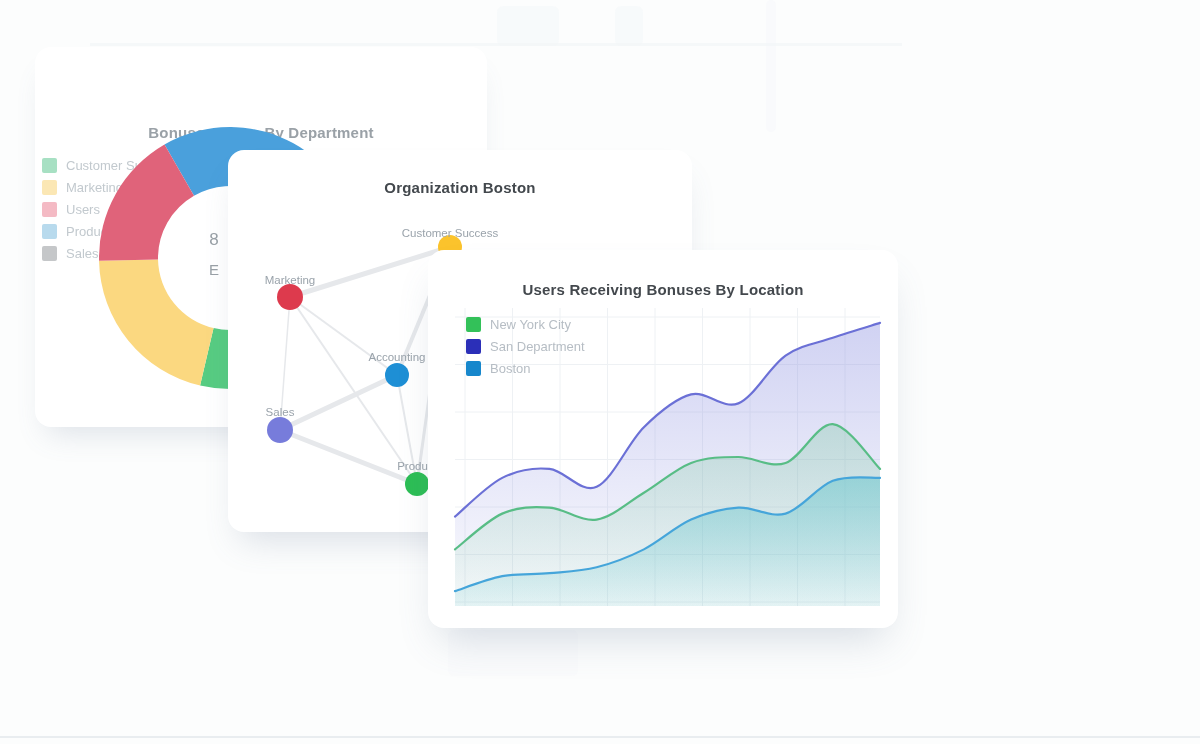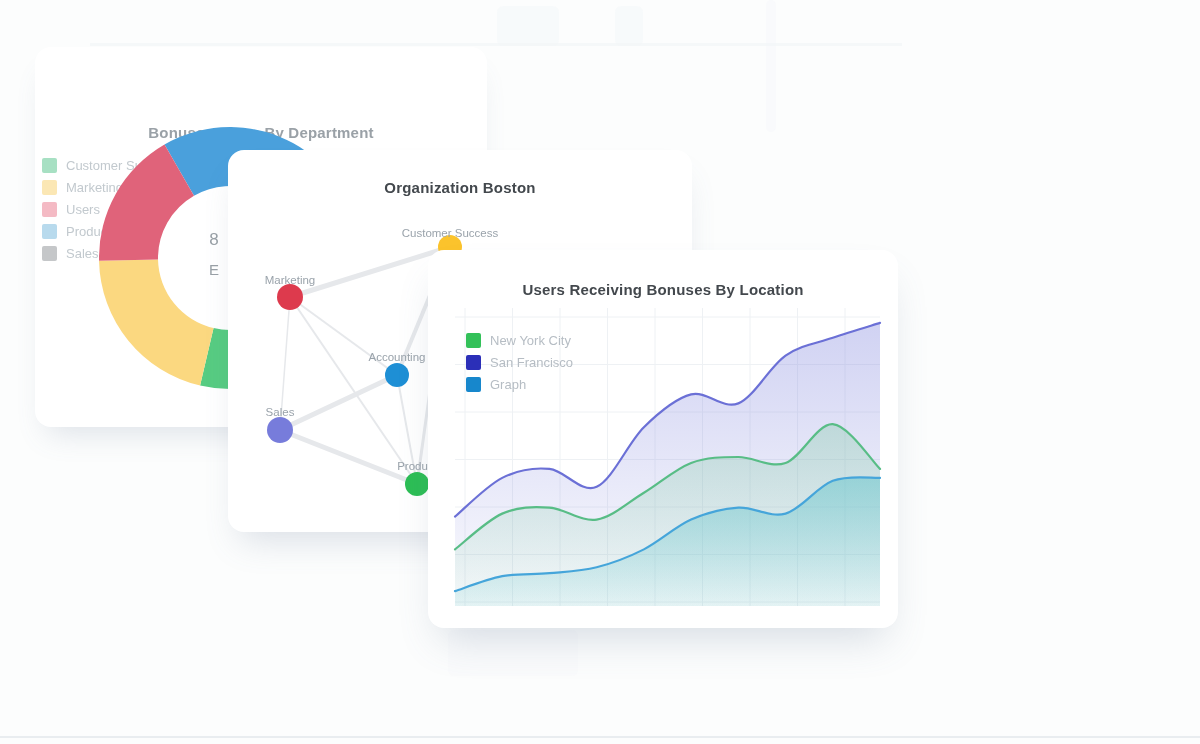--- a/index.html
+++ b/index.html
@@ -17,21 +17,21 @@
     box-shadow:0 22px 40px -12px rgba(96,115,145,0.24);text-decoration:underline;}
   .card-title{
     position:absolute;left:0;right:0;text-align:center;
     font-size:15px;font-weight:700;letter-spacing:0.2px;color:#43484d;
   }
   #card-donut .card-title{top:77px;color:#9aa1a7;}
   #card-graph .card-title{top:29px;}
   #card-area .card-title{top:31px;}
   .legend{position:absolute;}
   #donut-legend{left:7px;top:107px;}
-  #area-legend{left:38px;top:63px;margin-top:16px;}
+  #area-legend{left:38px;top:63px;}
   .legend-row{display:flex;align-items:center;height:22px;}
   .swatch{width:15px;height:15px;border-radius:2px;margin-right:9px;flex:none;}
   .legend-label{font-size:13px;color:#b6bdc4;white-space:nowrap;}
   #donut-legend .legend-label{color:#c2c9ce;}
   .chart-svg{position:absolute;left:0;top:0;}
   #donut-center{
     position:absolute;left:158px;top:178px;width:42px;text-align:center;
     color:#99a0a6;line-height:30px;
   }
   #donut-center .big{font-size:17px;}
@@ -160,23 +160,23 @@
         <path d="M27 341.1C34.870370370370374 338.6166666666667 58.48148148148149 329.18 74.22222222222223 326.2C89.96296296296296 323.21999999999997 105.70370370370371 324.71000000000004 121.44444444444444 323.22C137.1851851851852 321.73 152.92592592592592 321.23333333333335 168.66666666666666 317.26C184.4074074074074 313.28666666666663 200.14814814814815 307.32666666666665 215.88888888888889 299.38C231.62962962962962 291.43333333333334 247.37037037037035 276.5333333333333 263.1111111111111 269.58C278.85185185185185 262.62666666666667 294.59259259259255 258.6533333333333 310.3333333333333 257.65999999999997C326.0740740740741 256.66666666666663 341.8148148148148 268.09 357.55555555555554 263.62C373.2962962962963 259.15000000000003 389.037037037037 236.8 404.77777777777777 230.84C420.51851851851853 224.88 444.1296296296296 228.35666666666668 452 227.86L452 356L27 356Z" fill="url(#grad2)"></path>
         <path d="M27 341.1C34.870370370370374 338.6166666666667 58.48148148148149 329.18 74.22222222222223 326.2C89.96296296296296 323.21999999999997 105.70370370370371 324.71000000000004 121.44444444444444 323.22C137.1851851851852 321.73 152.92592592592592 321.23333333333335 168.66666666666666 317.26C184.4074074074074 313.28666666666663 200.14814814814815 307.32666666666665 215.88888888888889 299.38C231.62962962962962 291.43333333333334 247.37037037037035 276.5333333333333 263.1111111111111 269.58C278.85185185185185 262.62666666666667 294.59259259259255 258.6533333333333 310.3333333333333 257.65999999999997C326.0740740740741 256.66666666666663 341.8148148148148 268.09 357.55555555555554 263.62C373.2962962962963 259.15000000000003 389.037037037037 236.8 404.77777777777777 230.84C420.51851851851853 224.88 444.1296296296296 228.35666666666668 452 227.86" fill="none" stroke="#45a5da" stroke-width="2.2" stroke-linecap="round"></path>
       </svg>
     <div class="legend" id="area-legend">
       <div class="legend-row">
         <span class="swatch" style="background-color: rgb(51, 193, 89);"></span>
         <span class="legend-label">New York City</span>
       </div>
       <div class="legend-row">
         <span class="swatch" style="background-color: rgb(43, 47, 184);"></span>
-        <span class="legend-label">San Francisco</span>
+        <span class="legend-label">San Department</span>
       </div>
       <div class="legend-row">
         <span class="swatch" style="background-color: rgb(23, 135, 204);"></span>
-        <span class="legend-label">Graph</span>
+        <span class="legend-label">Boston</span>
       </div>
     </div>
   </div>
 
   <div id="bottom-rule"></div>
 </div>
 
 </body></html>

